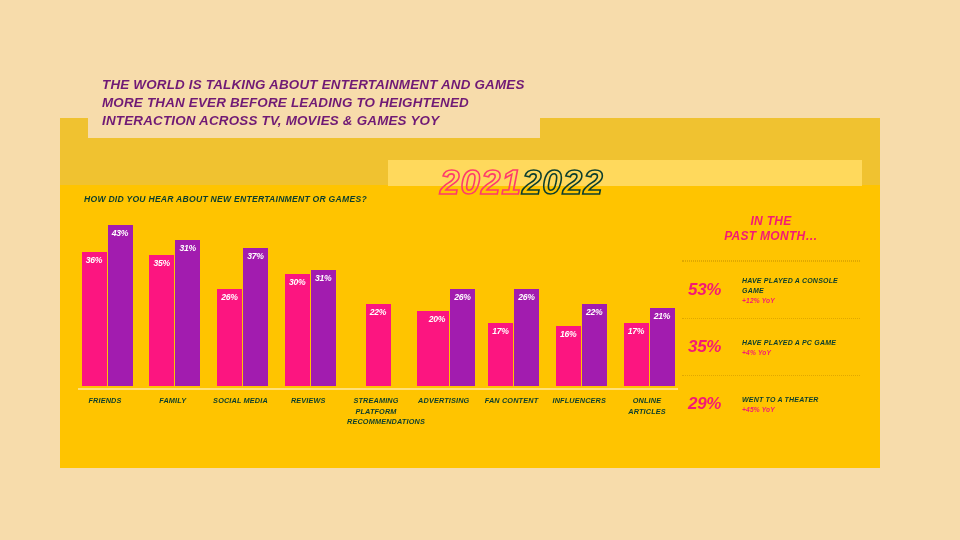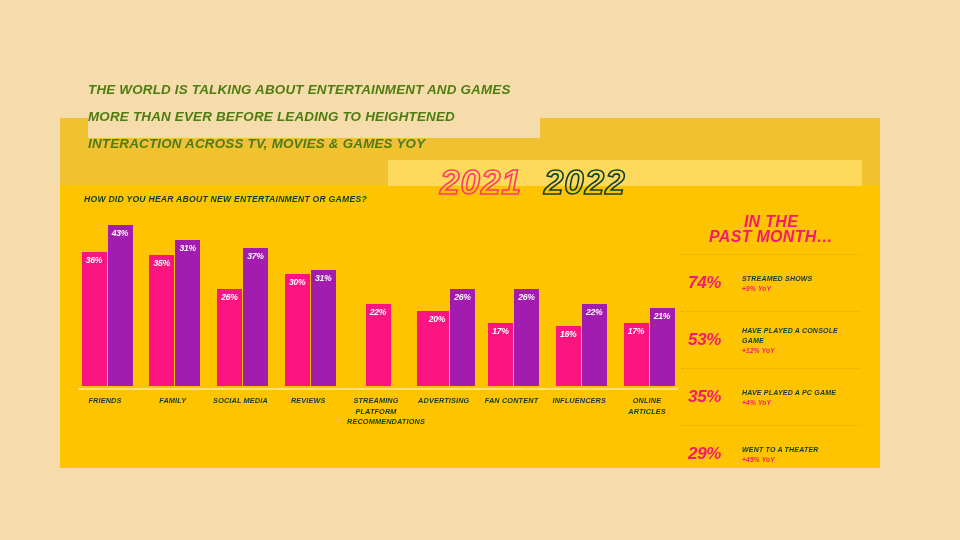--- a/index.html
+++ b/index.html
@@ -21,31 +21,31 @@
   }
   .band-light{
     position:absolute; left:388px; top:160px; width:474px; height:26px;
     background:#FFD95C;
   }
   .title-block{
     position:absolute; left:88px; top:70px; width:452px; height:68px;
     background:#F7DCAB;
   }
   .title-text{
-    position:absolute; left:88px; top:76px; width:440px;
-    color:#4d7c0f;
+    position:absolute; left:102px; top:76px; width:440px;
+    color:#701a75;
     font-size:13.4px; font-weight:bold; font-style:italic;
-    letter-spacing:0.2px; line-height:27px;
+    letter-spacing:0.2px; line-height:18px;
     text-transform:uppercase;
     white-space:pre-line;
   }
   
   .legend{
     position:absolute; left:440px; top:164px; width:240px; height:36px;
-    display:flex; gap:22px; align-items:center;
+    display:flex; align-items:center;
   }
   .year{
     font-size:35px; font-weight:bold; font-style:italic;
     letter-spacing:1px; line-height:36px;
     color:transparent;
   }
   .year-2021{ -webkit-text-stroke:1.6px #FF3B6B; }
   .year-2022{ -webkit-text-stroke:1.6px #0A3D2E; }
 
   
@@ -86,24 +86,24 @@
     color:#0A3D2E; font-size:7.3px; font-weight:bold; font-style:italic;
     line-height:10.5px; letter-spacing:0.15px; text-transform:uppercase;
   }
 
   
   .stats{
     position:absolute; left:682px; top:214px; width:178px;
   }
   .stats-head{
     text-align:center; color:#F41A74;
-    font-size:16px; font-weight:bold; font-style:italic;
+    font-size:12px; font-weight:bold; font-style:italic;
     line-height:15px; letter-spacing:0.3px; text-transform:uppercase;
     white-space:pre-line;
-    margin-bottom:10px;
+    margin-bottom:16px;
   }
   .divider{
     border-top:1.4px dotted #E0A800;
     width:100%;
   }
   .stat-row{
     display:flex; align-items:center; gap:10px;
     padding:9px 0 9px 6px; min-height:38px;
   }
   .stat-pct{
@@ -221,27 +221,20 @@
     <div class="xlabel">FAN CONTENT</div>
     <div class="xlabel">INFLUENCERS</div>
     <div class="xlabel">ONLINE ARTICLES</div>
   </div>
 
 <div class="stats">
   <div class="stats-head">IN THE
 PAST MONTH…</div>
   <div class="stat-rows">
       <div class="divider"></div>
-      <div class="stat-row">
-        <div class="stat-pct">74%</div>
-        <div class="stat-txt">
-          <div class="stat-label">STREAMED SHOWS</div>
-          <div class="stat-yoy">+9% YoY</div>
-        </div>
-      </div>
       <div class="divider"></div>
       <div class="stat-row">
         <div class="stat-pct">53%</div>
         <div class="stat-txt">
           <div class="stat-label">HAVE PLAYED A CONSOLE GAME</div>
           <div class="stat-yoy">+12% YoY</div>
         </div>
       </div>
       <div class="divider"></div>
       <div class="stat-row">

